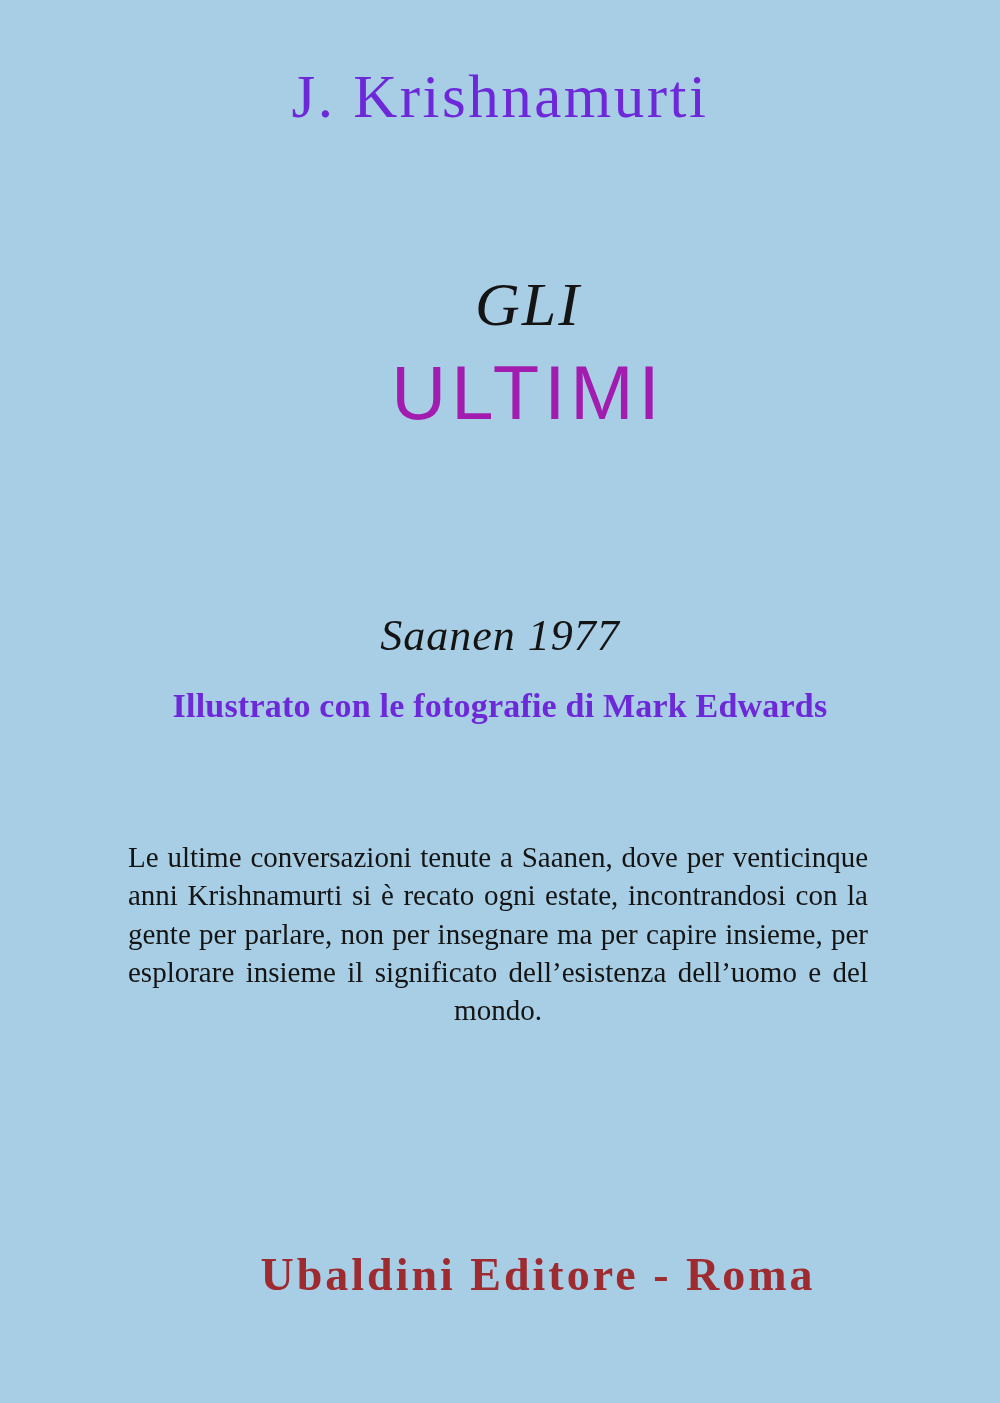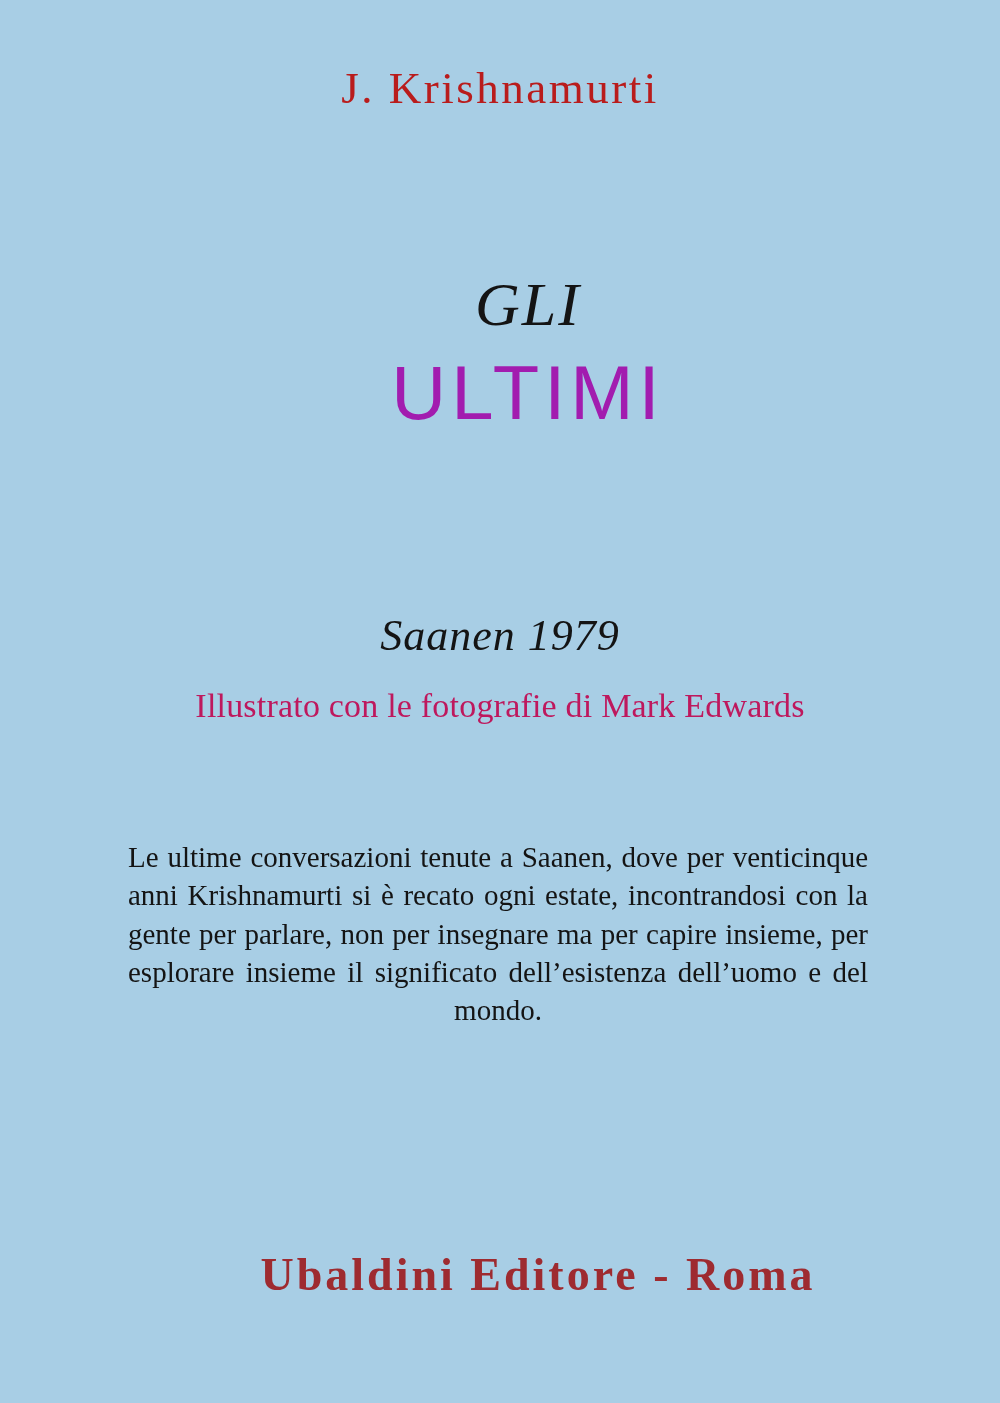--- a/index.html
+++ b/index.html
@@ -20,23 +20,23 @@
     background: #a8cee5;
     box-sizing: border-box;
   }
   .author {
     position: absolute;
     top: 62px;
     left: 0;
     width: 100%;
     text-align: center;
     font-family: "Liberation Serif", serif;
-    font-size: 45px;
+    font-size: 61px;
     letter-spacing: 2.5px;
-    color: #b91c1c;
+    color: #6d28d9;
     font-weight: 400;
   }
   .title-block {
     position: absolute;
     top: 272px;
     left: 0;
     width: 100%;
     text-align: center;
     margin-left: 28px;
   }
@@ -79,22 +79,23 @@
     letter-spacing: 1px;
   }
   .credit {
     position: absolute;
     top: 687px;
     left: 0;
     width: 100%;
     text-align: center;
     font-family: "Liberation Serif", serif;
     font-size: 34px;
-    color: #be185d;
+    color: #6d28d9;
     letter-spacing: 0.2px;
+    font-weight: bold;
   }
   .blurb {
     position: absolute;
     top: 838px;
     left: 128px;
     width: 740px;
     text-align: justify;
     text-align-last: center;
     font-family: "Liberation Serif", serif;
     font-size: 29px;
@@ -121,21 +122,21 @@
 
 <div class="cover">
 
   <div class="author">J. Krishnamurti</div>
 
   <div class="title-block">
     <div class="title-gli">GLI</div>
     <div class="title-main-1">ULTIMI</div>
   </div>
 
-  <div class="subtitle">Saanen 1979</div>
+  <div class="subtitle">Saanen 1977</div>
 
   <div class="credit">Illustrato con le fotografie di Mark Edwards</div>
 
   <div class="blurb">Le ultime conversazioni tenute a Saanen, dove per venticinque anni Krishnamurti si è recato ogni estate, incontrandosi con la gente per parlare, non per insegnare ma per capire insieme, per esplorare insieme il significato dell’esistenza dell’uomo e del mondo.</div>
 
   <div class="publisher">Ubaldini Editore - Roma</div>
 
 </div>
 
 </body></html>

